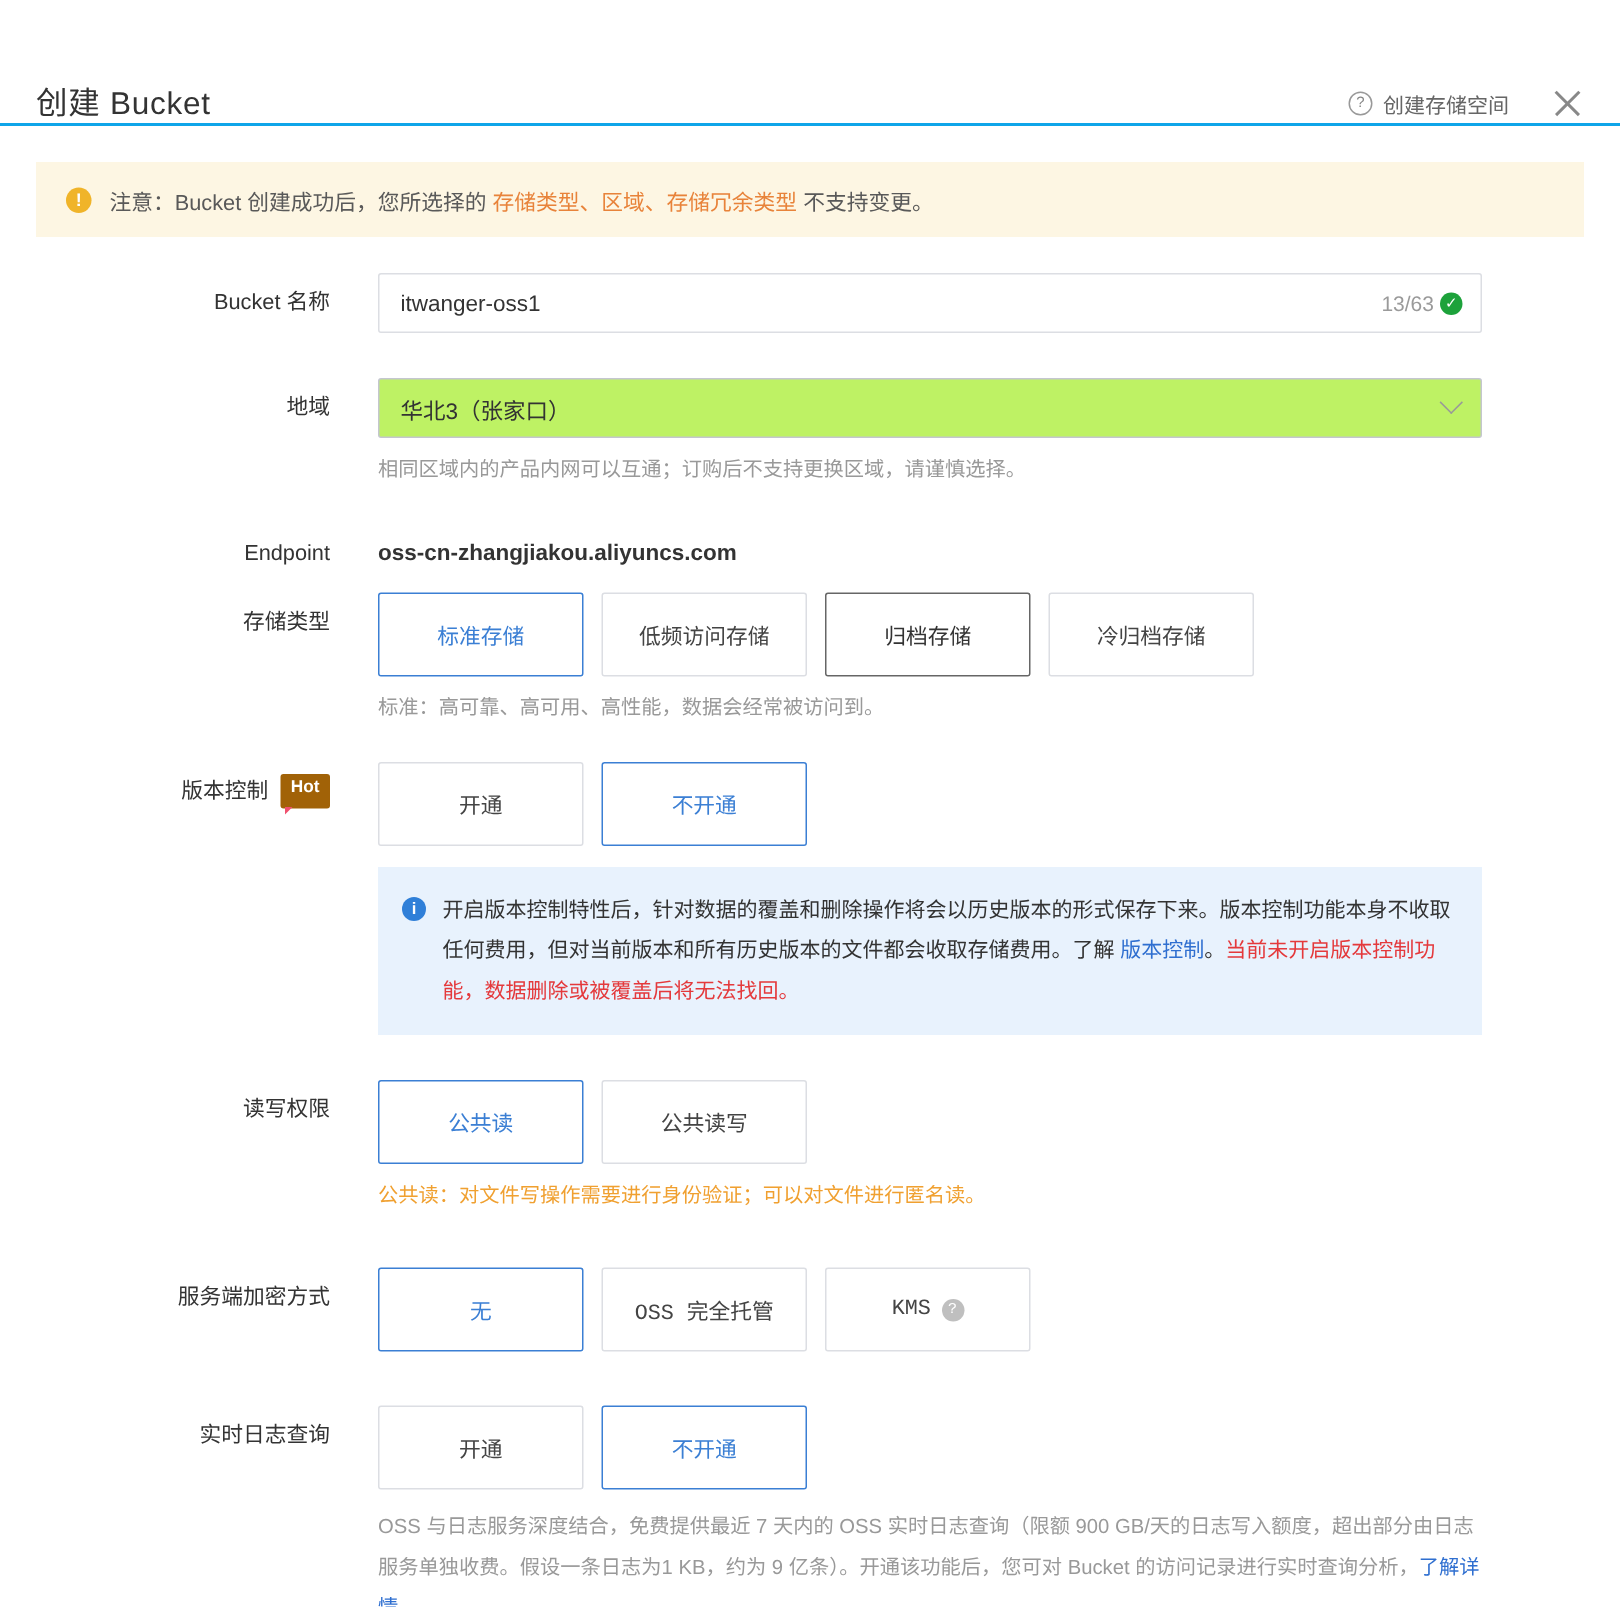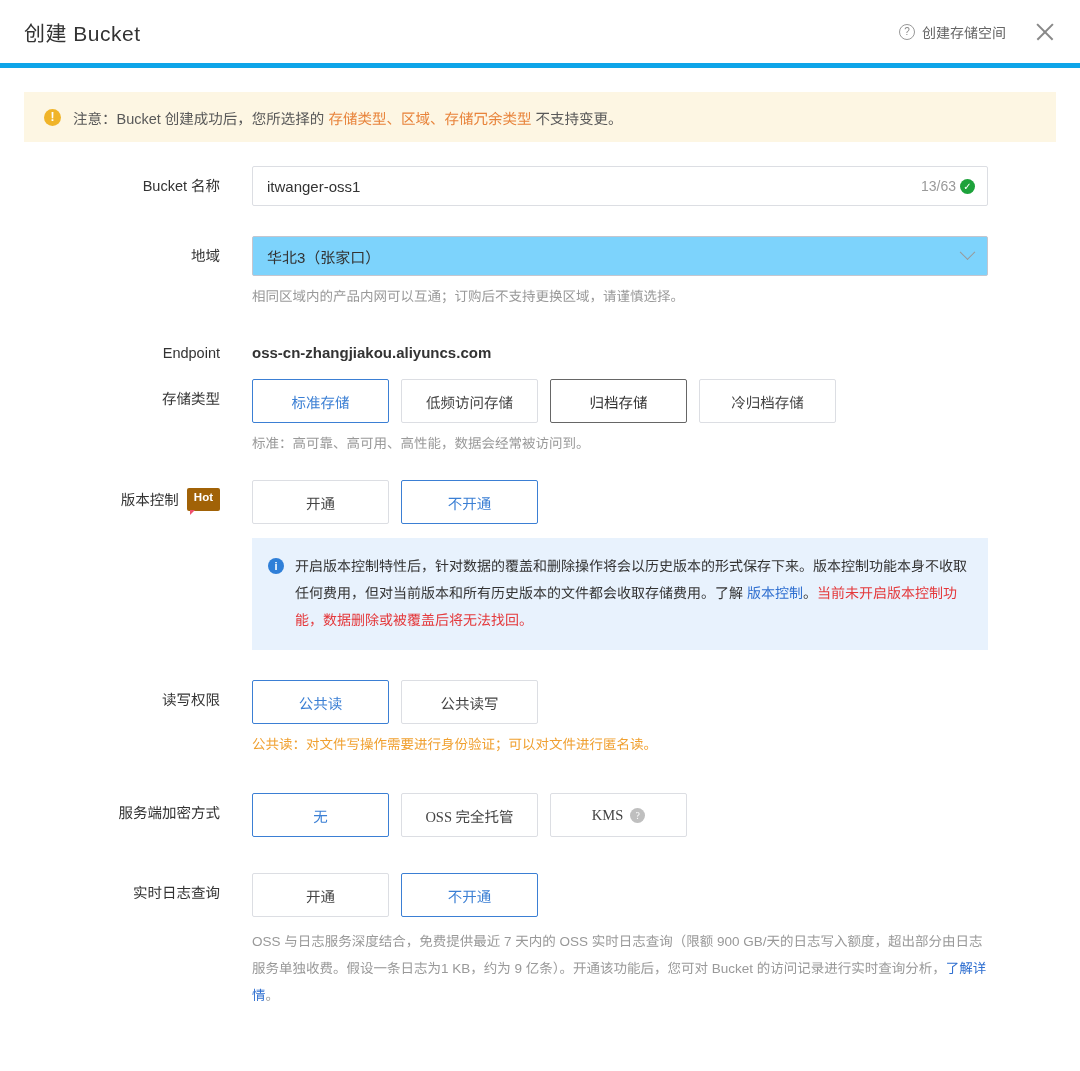--- a/index.html
+++ b/index.html
@@ -9,24 +9,24 @@
     height: 1071px;
     background: #ffffff;
     font-family: "Liberation Sans", "DejaVu Sans", sans-serif;
     color: #333333;
     overflow: hidden;
   }
 
   
   .dlg-header {
     position: relative;
-    height: 68px;
-    border-bottom: 5px solid #0ea5e9;
-    display: flex;
-    align-items: center;
+    height: 84px;
+    border-bottom: 2px solid #0ea5e9;
+    display: flex;
+    align-items: flex-end;
     padding: 0 22px 0 24px;
   }
   .dlg-title {
     font-size: 21px;
     color: #333333;
     font-weight: 400;
     letter-spacing: .5px;
   }
   .header-right {
     margin-left: auto;
@@ -160,21 +160,21 @@
     text-align: center;
     display: inline-block;
   }
 
   
   .select {
     height: 40px;
     width: 736px;
     border: 1px solid #c4c6cf;
     border-radius: 2px;
-    background: #7dd3fc;
+    background: #bef264;
     display: flex;
     align-items: center;
     padding: 0 14px 0 14px;
     font-size: 15px;
     color: #333;
     cursor: pointer;
   }
   .chev {
     margin-left: auto;
     width: 11px; height: 11px;
@@ -197,34 +197,34 @@
   .plain-value {
     font-size: 15px;
     color: #333;
     line-height: 40px;
     font-weight: bold;
   }
 
   
   .btn-group { display: flex; }
   .opt {
-    height: 44px;
+    height: 56px;
     min-width: 137px;
     border: 1px solid #dcdee3;
     background: #fff;
     font-size: 14.5px;
     color: #444;
     display: flex;
     align-items: center;
     justify-content: center;
     cursor: pointer;
     margin-right: 12px;
     border-radius: 2px;
     padding: 0 14px;
-    font-family: Liberation Serif, serif;
+    font-family: Liberation Mono, monospace;
     gap: 7px;
   }
   .opt.sel { border-color: #3b7fd4; color: #3b7fd4; }
   .opt.hov { border-color: #666666; color: #333333; }
   .q-fill {
     width: 15px; height: 15px;
     border-radius: 50%;
     background: #bfbfbf;
     color: #fff;
     font-size: 10px;

